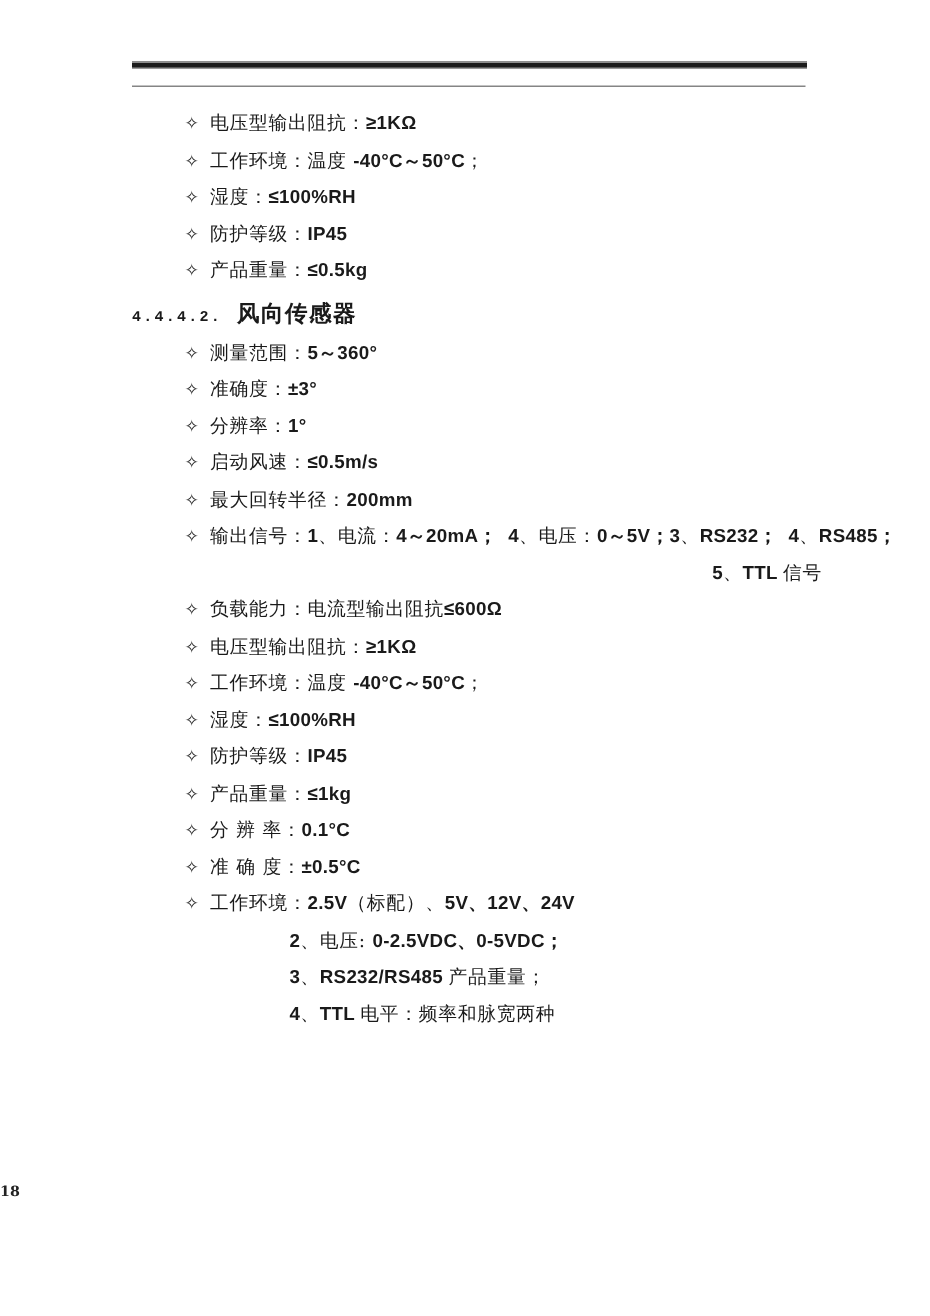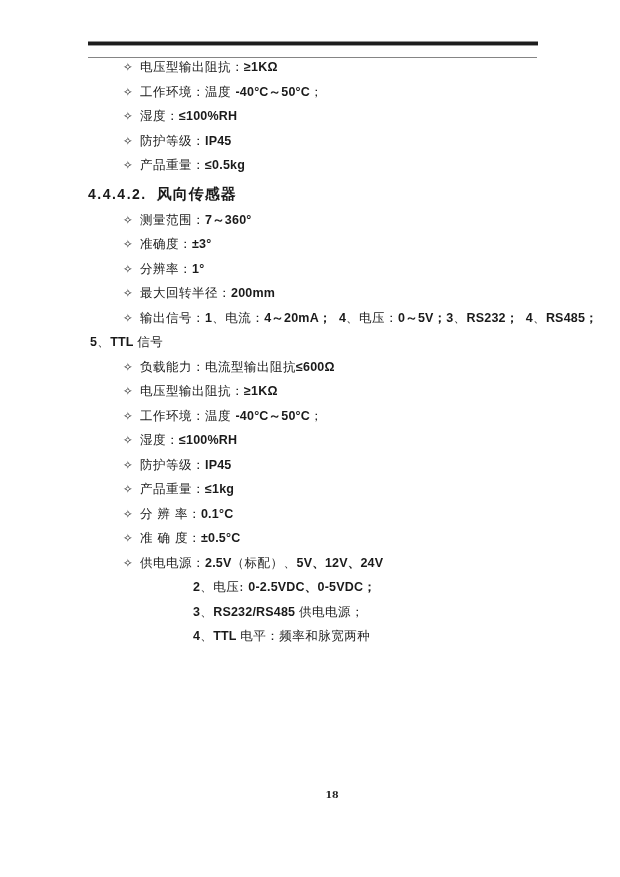--- a/index.html
+++ b/index.html
@@ -15,97 +15,97 @@
     position:absolute;left:88px;top:41px;width:450px;height:3px;
     background:#1d1d1d;
     border-top:1px solid #8f8f8f;
     border-bottom:1px solid #9a9a9a;
   }
   .rule-thin{
     position:absolute;left:88px;top:57px;width:449px;height:1px;
     background:#858585;
   }
   .content{
-    position:absolute;left:88px;top:55px;width:460px;
+    position:absolute;left:88px;top:70px;width:460px;
   }
   .section{margin:0;}
   .heading{
     margin-top:3px;height:27px;line-height:27px;
     font-weight:700;font-size:15px;white-space:pre;
   }
   .heading .num{
-    font-family:Liberation Sans, sans-serif;
-    font-size:14px;letter-spacing:1.5px;
+    font-family:Liberation Mono, monospace;
+    font-size:10px;letter-spacing:1.5px;
   }
   .heading .htext{
     font-family:Liberation Serif, serif;
     margin-left:10px;letter-spacing:1px;
   }
   .row{
     height:24.5px;line-height:24.5px;
     font-size:12.5px;white-space:pre;
   }
   .row.bullet{padding-left:35px;}
-  .row.flush{padding-left:2px;}
+  .row.flush{padding-left:2px;text-align:right;}
   .row.hang{padding-left:105px;}
   .bul{
     display:inline-block;width:17px;
     font-size:11.5px;color:#2a2a2a;
     font-family:"DejaVu Sans", sans-serif;
     vertical-align:baseline;
   }
   .zh{
     font-family:"DejaVu Serif", serif;
     font-weight:400;letter-spacing:0.5px;
   }
   .en{
     font-family:"Liberation Sans", sans-serif;
     font-weight:700;letter-spacing:0.2px;
   }
   .page-number{
     position:absolute;left:0;right:0;top:789px;
-    text-align:center;
+    text-align:left;
     font-size:9.5px;font-weight:700;
     font-family:"DejaVu Serif", serif;
     color:#222;
-    margin-left:44px;
   }
 </style>
 </head>
 <body>
 
 <div class="page">
   <div class="rule-thick"></div>
   <div class="rule-thin"></div>
   <div class="content" id="content">
       <div class="section">
         <div class="row bullet"><span class="bul">✧</span><span class="zh">电压型输出阻抗：</span><span class="en">≥1KΩ</span></div>
         <div class="row bullet"><span class="bul">✧</span><span class="zh">工作环境：温度 </span><span class="en">-40°C～50°C</span><span class="zh">；</span></div>
         <div class="row bullet"><span class="bul">✧</span><span class="zh">湿度：</span><span class="en">≤100%RH</span></div>
         <div class="row bullet"><span class="bul">✧</span><span class="zh">防护等级：</span><span class="en">IP45</span></div>
         <div class="row bullet"><span class="bul">✧</span><span class="zh">产品重量：</span><span class="en">≤0.5kg</span></div>
       </div>
       <div class="section">
         <div class="heading"><span class="num">4.4.4.2.</span><span class="htext">风向传感器</span></div>
-        <div class="row bullet"><span class="bul">✧</span><span class="zh">测量范围：</span><span class="en">7～360°</span></div>
+        <div class="row bullet"><span class="bul">✧</span><span class="zh">测量范围：</span><span class="en">5～360°</span></div>
         <div class="row bullet"><span class="bul">✧</span><span class="zh">准确度：</span><span class="en">±3°</span></div>
         <div class="row bullet"><span class="bul">✧</span><span class="zh">分辨率：</span><span class="en">1°</span></div>
+        <div class="row bullet"><span class="bul">✧</span><span class="zh">启动风速：</span><span class="en">≤0.5m/s</span></div>
         <div class="row bullet"><span class="bul">✧</span><span class="zh">最大回转半径：</span><span class="en">200mm</span></div>
         <div class="row bullet"><span class="bul">✧</span><span class="zh">输出信号：</span><span class="en">1</span><span class="zh">、电流：</span><span class="en">4～20mA；  4</span><span class="zh">、电压：</span><span class="en">0～5V；3</span><span class="zh">、</span><span class="en">RS232；  4</span><span class="zh">、</span><span class="en">RS485；</span></div>
         <div class="row flush"><span class="en">5</span><span class="zh">、</span><span class="en">TTL </span><span class="zh">信号</span></div>
         <div class="row bullet"><span class="bul">✧</span><span class="zh">负载能力：电流型输出阻抗</span><span class="en">≤600Ω</span></div>
         <div class="row bullet"><span class="bul">✧</span><span class="zh">电压型输出阻抗：</span><span class="en">≥1KΩ</span></div>
         <div class="row bullet"><span class="bul">✧</span><span class="zh">工作环境：温度 </span><span class="en">-40°C～50°C</span><span class="zh">；</span></div>
         <div class="row bullet"><span class="bul">✧</span><span class="zh">湿度：</span><span class="en">≤100%RH</span></div>
         <div class="row bullet"><span class="bul">✧</span><span class="zh">防护等级：</span><span class="en">IP45</span></div>
         <div class="row bullet"><span class="bul">✧</span><span class="zh">产品重量：</span><span class="en">≤1kg</span></div>
       </div>
       <div class="section">
         <div class="row bullet"><span class="bul">✧</span><span class="zh">分 辨 率：</span><span class="en">0.1°C</span></div>
         <div class="row bullet"><span class="bul">✧</span><span class="zh">准 确 度：</span><span class="en">±0.5°C</span></div>
-        <div class="row bullet"><span class="bul">✧</span><span class="zh">供电电源：</span><span class="en">2.5V</span><span class="zh">（标配）、</span><span class="en">5V、12V、24V</span></div>
+        <div class="row bullet"><span class="bul">✧</span><span class="zh">工作环境：</span><span class="en">2.5V</span><span class="zh">（标配）、</span><span class="en">5V、12V、24V</span></div>
         <div class="row hang"><span class="en">2</span><span class="zh">、电压: </span><span class="en">0-2.5VDC、0-5VDC；</span></div>
-        <div class="row hang"><span class="en">3</span><span class="zh">、</span><span class="en">RS232/RS485 </span><span class="zh">供电电源；</span></div>
+        <div class="row hang"><span class="en">3</span><span class="zh">、</span><span class="en">RS232/RS485 </span><span class="zh">产品重量；</span></div>
         <div class="row hang"><span class="en">4</span><span class="zh">、</span><span class="en">TTL </span><span class="zh">电平：频率和脉宽两种</span></div>
       </div>
     </div>
   <div class="page-number">18</div>
 </div>
 
 </body></html>

